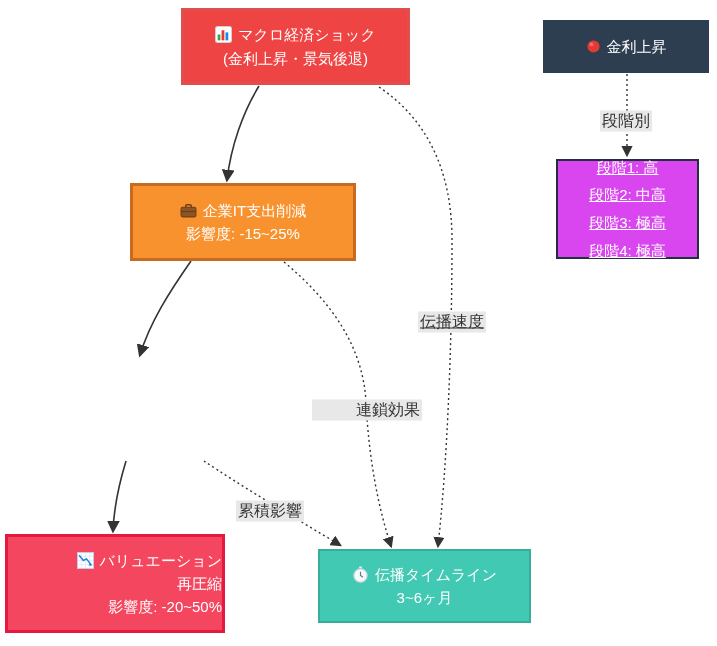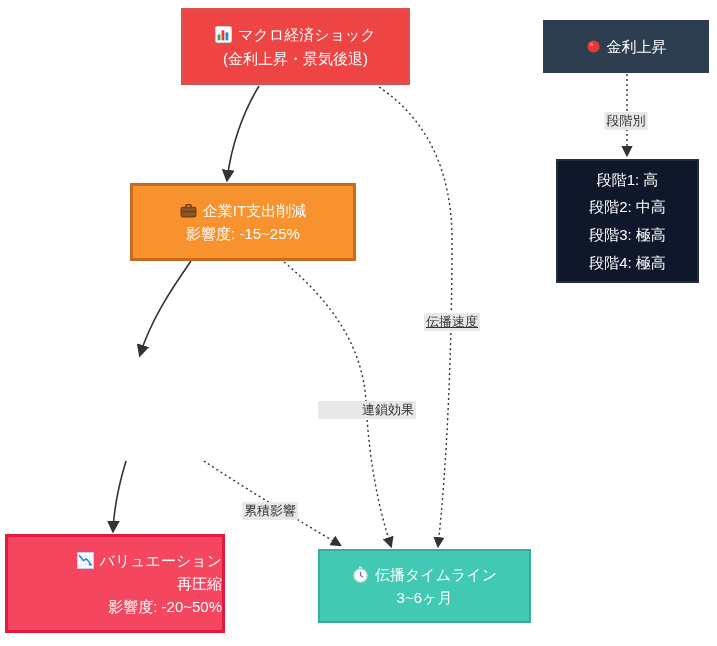--- a/index.html
+++ b/index.html
@@ -17,25 +17,25 @@
   .node .row { display:flex; align-items:center; justify-content:center; gap:6px; }
   .node .icon { display:inline-flex; }
   .node .icon svg { display:block; }
 
   .node-macro      { left:181px; top:8px;   width:229px; height:77px;  background:#ef4444; border:3px solid #e14e4e; }
   .node-itspend    { left:130px; top:183px; width:226px; height:78px;  background:#f8922e; border:3px solid #c96a21; }
   .node-software   { left:30px;  top:359px; width:222px; height:102px; background:#f6a845; border:3px solid #e08119; }
   .node-valuation  { left:5px;   top:534px; width:220px; height:99px;  background:#f4465f; border:3px solid #e5193f;align-items:flex-end; }
   .node-timeline   { left:318px; top:549px; width:213px; height:74px;  background:#41c9b4; border:2px solid #38ad9b; }
   .node-risk       { left:543px; top:20px;  width:166px; height:53px;  background:#2c3e50; border:2px solid #2c3e50; }
-  .node-stages     { left:556px; top:159px; width:143px; height:124px; background:#0f172a; border:2px solid #22303d; line-height:1.85; }
+  .node-stages     { left:556px; top:159px; width:143px; height:100px; background:#d946ef; border:2px solid #22303d; line-height:1.85;text-decoration:underline; }
 
   .edge-label {
     position:absolute; transform:translate(-50%,-50%);
-    background:#e8e8e8; color:#333333; font-size:13px;
+    background:#e8e8e8; color:#333333; font-size:16px;
     padding:0 2px; white-space:nowrap;
   }
   .lbl-bystage    { left:626px; top:121px; }
   .lbl-speed      { left:452px; top:322px;text-decoration:underline; }
   .lbl-chain      { left:367px; top:410px;padding-left:44px; }
   .lbl-cumulative { left:270px; top:511px; }
 </style>
 </head>
 <body>
 

